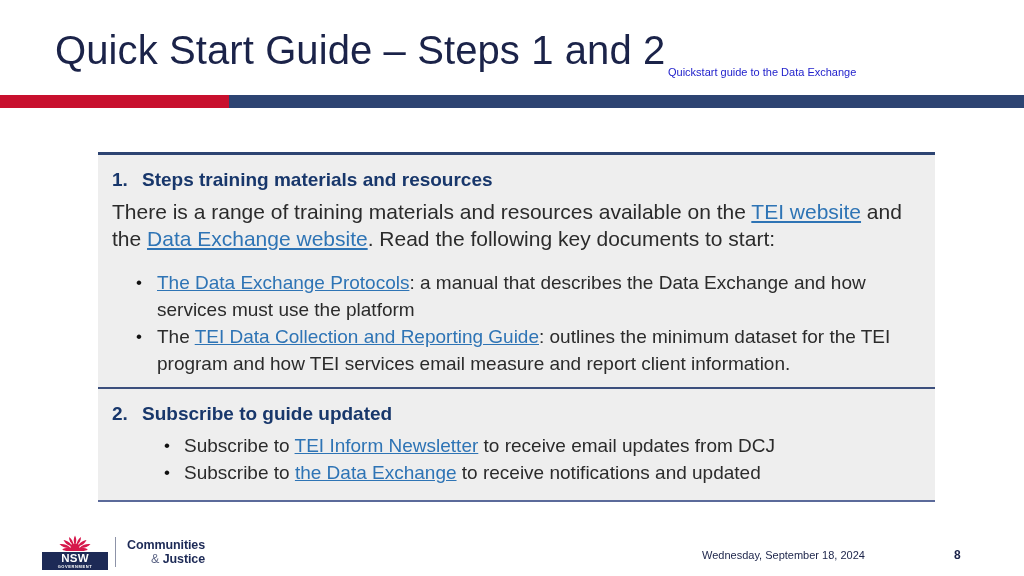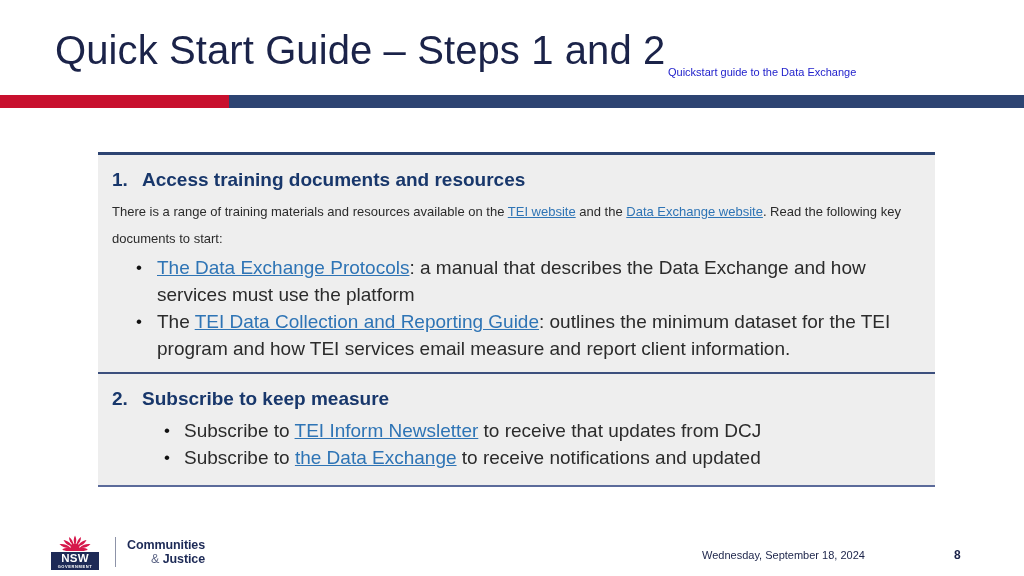--- a/index.html
+++ b/index.html
@@ -88,24 +88,24 @@
   }
   .section-number {
     width: 30px;
     flex: none;
   }
   .section-heading-text {
     white-space: nowrap;
   }
 
   .section-body {
-    font-size: 13px;
+    font-size: 21px;
     line-height: 27px;
     color: #2b2b2b;
-    margin: 0 0 2px 0;
+    margin: 0 0 17px 0;
   }
 
   .bullet-list {
     list-style: none;
     margin: 0;
     padding: 0;
   }
   .bullet-item {
     position: relative;
     padding-left: 45px;
@@ -149,21 +149,21 @@
     flex-direction: column;
     align-items: center;
   }
   .waratah {
     width: 46px;
     height: 17px;
     display: block;
   }
   .nsw-block {
     background: #1d2a56;
-    width: 48px;
+    width: 66px;
     height: 18px;
     display: flex;
     flex-direction: column;
     align-items: center;
     justify-content: center;
     margin-top: 1px;
   }
   .nsw-block .nsw-word {
     color: #ffffff;
     font-size: 11.5px;
@@ -223,46 +223,46 @@
 <div class="header-link">Quickstart guide to the Data Exchange</div>
 
 <div class="accent-bar"></div>
 <div class="accent-bar-red"></div>
 
 <div class="content-panel">
 
   <div class="panel-section section-one">
     <div class="section-heading">
       <span class="section-number">1.</span>
-      <span class="section-heading-text">Access training documents and resources</span>
+      <span class="section-heading-text">Steps training materials and resources</span>
     </div>
 
     <p class="section-body">
       <span>There is a range of training materials and resources available on the </span><span class="doc-link">TEI website</span><span> and the </span><span class="doc-link">Data Exchange website</span><span>. Read the following key documents to start:</span>
     </p>
 
     <ul class="bullet-list">
       <li class="bullet-item">
         <span class="bullet-dot">•</span><span></span><span class="doc-link">The Data Exchange Protocols</span><span>: a manual that describes the Data Exchange and how services must use the platform</span>
       </li>
       <li class="bullet-item">
         <span class="bullet-dot">•</span><span>The </span><span class="doc-link">TEI Data Collection and Reporting Guide</span><span>: outlines the minimum dataset for the TEI program and how TEI services email measure and report client information.</span>
       </li>
     </ul>
   </div>
 
   <div class="panel-section section-two">
     <div class="section-heading">
       <span class="section-number">2.</span>
-      <span class="section-heading-text">Subscribe to keep measure</span>
+      <span class="section-heading-text">Subscribe to guide updated</span>
     </div>
 
     <ul class="bullet-list">
       <li class="bullet-item">
-        <span class="bullet-dot">•</span><span>Subscribe to </span><span class="doc-link">TEI Inform Newsletter</span><span> to receive that updates from DCJ</span>
+        <span class="bullet-dot">•</span><span>Subscribe to </span><span class="doc-link">TEI Inform Newsletter</span><span> to receive email updates from DCJ</span>
       </li>
       <li class="bullet-item">
         <span class="bullet-dot">•</span><span>Subscribe to </span><span class="doc-link">the Data Exchange</span><span> to receive notifications and updated</span>
       </li>
     </ul>
   </div>
 
 </div>
 
 <div class="footer-logo">

